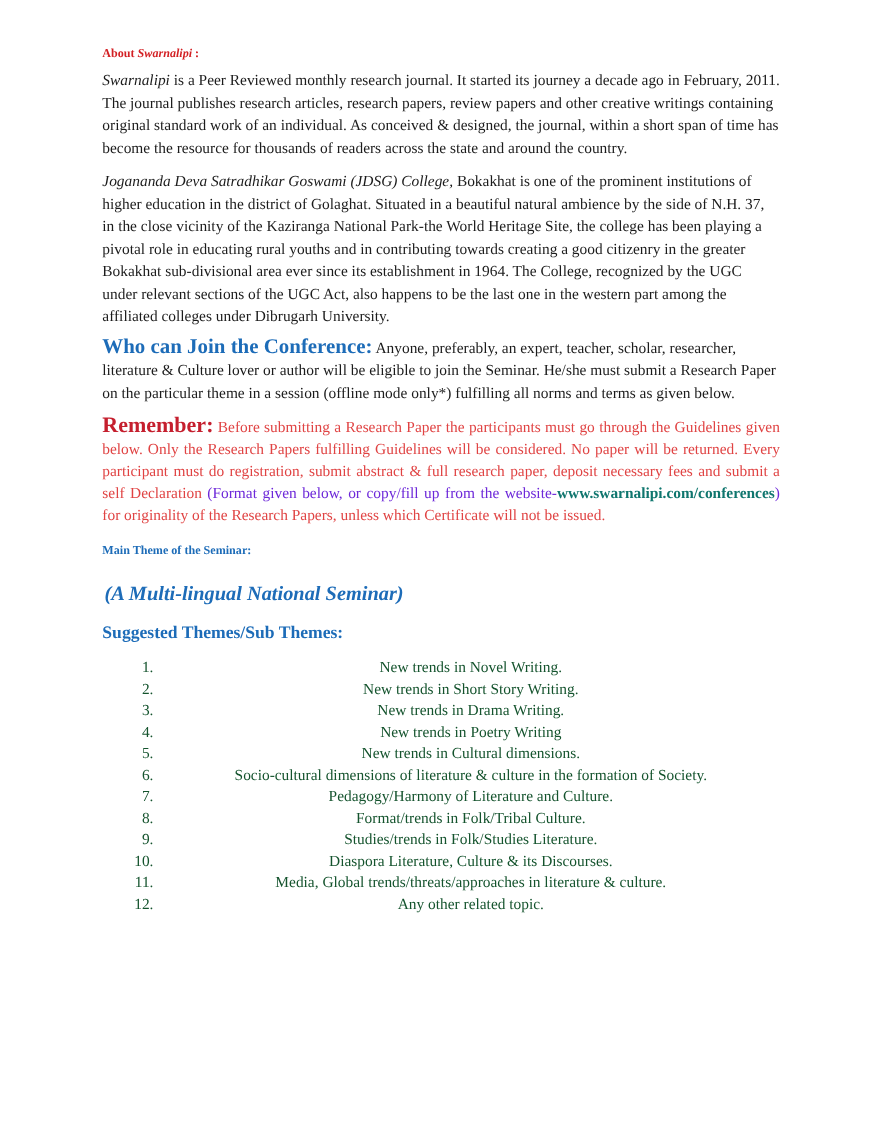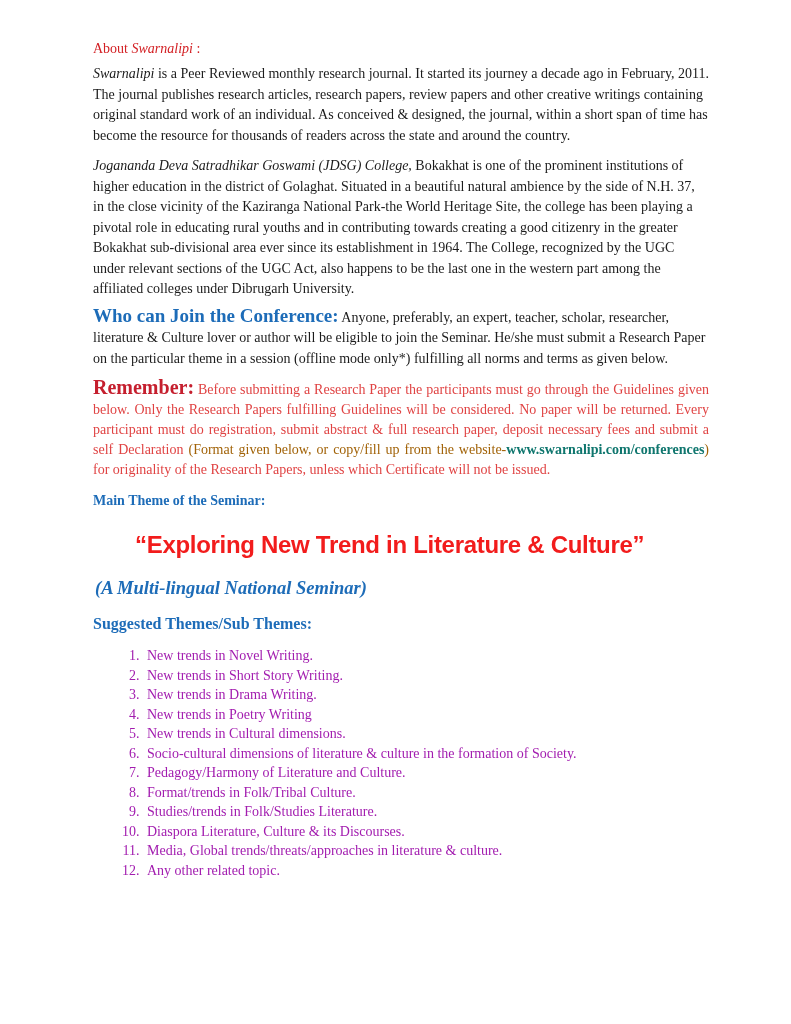--- a/index.html
+++ b/index.html
@@ -13,22 +13,22 @@
   }
   .page {
     box-sizing: border-box;
     width: 791px;
     height: 1024px;
     padding: 38px 82px 0 93px;
   }
   
   .h-red {
     color: #d32024;
-    font-weight: normal;
-    font-size: 14px;
+    font-weight: bold;
+    font-size: 11px;
     line-height: 22px;
     margin: 0 0 4px 0;
   }
   .h-red .it { font-style: italic; }
   .h-red2 {
     color: #d32024;
     font-weight: bold;
     font-size: 19px;
     line-height: 24px;
     margin: 0 0 2px 0;
@@ -40,21 +40,21 @@
     text-align: center;
   }
   .h-remember {
     color: #c51f2e;
     font-weight: bold;
     font-size: 20px;
   }
   .h-blue-label {
     color: #1d6cb8;
     font-weight: bold;
-    font-size: 14px;
+    font-size: 11px;
     line-height: 22px;
     margin: 0 0 16px 0;
   }
   .h-blue-sub {
     color: #1d6cb8;
     font-weight: bold;
     font-size: 18.5px;
     line-height: 25px;
     margin: 0 0 12px 0;
     padding-left: 2px;
@@ -77,60 +77,60 @@
   .para .it { font-style: italic; }
   .para-college { margin-bottom: 6px; }
   .para-who { margin-bottom: 8px; }
   .para-remember {
     font-size: 14px;
     line-height: 20px;
     margin: 0 0 10px 0;
     text-align: justify;
     color: #e04343;
   }
-  .cyan { color: #a16207; margin-top: 16px; }
+  .cyan { color: #6d28d9; margin-top: 16px; }
   .cyan-link { color: #0f766e; font-weight: bold; }
   
   .main-title {
     font-family: "Liberation Sans", sans-serif;
     font-weight: bold;
     font-size: 24px;
     line-height: 34px;
     letter-spacing: -0.3px;
     color: #f21c1c;
     margin: 0 0 14px 0;
     padding-left: 42px;
   }
   
   ol.themes {
     margin: 0;
     padding: 0 0 0 50px;
     font-size: 14px;
     line-height: 19.5px;
-    color: #a21caf;
+    color: #14532d;
     list-style: decimal outside;
+    text-align: center;
   }
   ol.themes li { padding-left: 4px; }
 </style>
 </head>
 <body>
 
 <div class="page">
 
   <h2 class="h-red"><span>About </span><span class="it">Swarnalipi</span><span> :</span></h2>
   <p class="para"><span class="it">Swarnalipi</span><span> is a Peer Reviewed monthly research journal. It started its journey a decade ago in February, 2011. The journal publishes research articles, research papers, review papers and other creative writings containing original standard work of an individual. As conceived &amp; designed, the journal, within a short span of time has become the resource for thousands of readers across the state and around the country.</span></p>
 
   <p class="para para-college"><span class="it">Jogananda Deva Satradhikar Goswami (JDSG) College,</span><span> Bokakhat is one of the prominent institutions of higher education in the district of Golaghat. Situated in a beautiful natural ambience by the side of N.H. 37, in the close vicinity of the Kaziranga National Park-the World Heritage Site, the college has been playing a pivotal role in educating rural youths and in contributing towards creating a good citizenry in the greater Bokakhat sub-divisional area ever since its establishment in 1964. The College, recognized by the UGC under relevant sections of the UGC Act, also happens to be the last one in the western part among the affiliated colleges under Dibrugarh University.</span></p>
 
   <p class="para para-who"><span class="h-blue-inline">Who can Join the Conference:</span><span> Anyone, preferably, an expert, teacher, scholar, researcher, literature &amp; Culture lover or author will be eligible to join the Seminar. He/she must submit a Research Paper on the particular theme in a session (offline mode only*) fulfilling all norms and terms as given below.</span></p>
 
   <p class="para-remember"><span class="h-remember">Remember:</span><span> Before submitting a Research Paper the participants must go through the Guidelines given below. Only the Research Papers fulfilling Guidelines will be considered. No paper will be returned. Every participant must do registration, submit abstract &amp; full research paper, deposit necessary fees and submit a self Declaration </span><span class="cyan">(Format given below, or copy/fill up from the website-</span><span class="cyan-link">www.swarnalipi.com/conferences</span><span class="cyan">)</span><span> for originality of the Research Papers, unless which Certificate will not be issued.</span></p>
 
   <h3 class="h-blue-label">Main Theme of the Seminar:</h3>
-  <h1 class="main-title">“Exploring New Trend in Literature &amp; Culture”</h1>
   <h3 class="h-blue-sub">(A Multi-lingual National Seminar)</h3>
 
   <h3 class="h-blue-suggested">Suggested Themes/Sub Themes:</h3>
   <ol class="themes">
     <li>New trends in Novel Writing.</li>
     <li>New trends in Short Story Writing.</li>
     <li>New trends in Drama Writing.</li>
     <li>New trends in Poetry Writing</li>
     <li>New trends in Cultural dimensions.</li>
     <li>Socio-cultural dimensions of literature &amp; culture in the formation of Society.</li>

